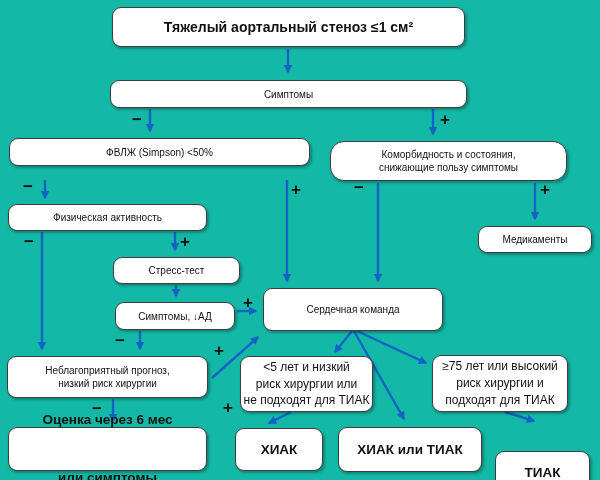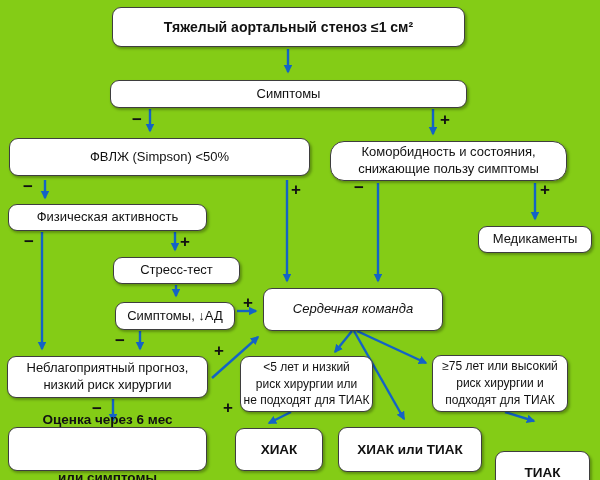--- a/index.html
+++ b/index.html
@@ -1,26 +1,26 @@
 <!DOCTYPE html>
 <html><head>
 <meta charset="utf-8">
 <style>
   html,body{margin:0;padding:0;background:#ffffff;}
   .stage{
-    position:relative;width:600px;height:480px;background:#84cc16;overflow:hidden;
+    position:relative;width:600px;height:480px;background:#14b8a6;overflow:hidden;
     font-family:"Liberation Sans", sans-serif;color:#111111;
   }
   .arrows{position:absolute;left:0;top:0;width:600px;height:480px;}
   .node{
     position:absolute;box-sizing:border-box;
     background:#ffffff;border:1.5px solid #3e3e3e;border-radius:9px;
     box-shadow:1.5px 2px 2.5px rgba(0,0,0,0.28);
     display:flex;flex-direction:column;align-items:center;justify-content:center;
-    text-align:center;font-size:13px;line-height:1.3;padding:1px 4px;
+    text-align:center;font-size:10px;line-height:1.3;padding:1px 4px;
   }
   .node.bold{font-weight:bold;font-size:13.5px;}
   .node.title{font-weight:bold;font-size:14px;}
   .node.small{font-size:12px;line-height:1.4;}
   .node span{display:block;white-space:nowrap;}
   .sign{
     position:absolute;transform:translate(-50%,-50%);
     font-size:17px;font-weight:700;color:#111111;line-height:1;
   }
 </style>
@@ -55,36 +55,36 @@
       <line x1="357" y1="331" x2="426" y2="363" marker-end="url(#arw)"></line>
       <line x1="291" y1="412" x2="269" y2="423" marker-end="url(#arw)"></line>
       <line x1="505" y1="412" x2="534" y2="421" marker-end="url(#arw)"></line>
     </g>
   </svg>
 
   <div class="node title" style="left:112px;top:7px;width:353px;height:40px;">Тяжелый аортальный стеноз ≤1 см²</div>
 
   <div class="node" style="left:110px;top:80px;width:357px;height:28px;">Симптомы</div>
 
-  <div class="node" style="left:9px;top:138px;width:301px;height:38px;text-align:right;">ФВЛЖ (Simpson) &lt;50%</div>
+  <div class="node" style="left:9px;top:138px;width:301px;height:28px;text-align:right;">ФВЛЖ (Simpson) &lt;50%</div>
 
   <div class="node" style="left:330px;top:141px;width:237px;height:40px;border-radius:14px;">
     <span>Коморбидность и состояния,</span>
     <span>снижающие пользу симптомы</span>
   </div>
 
   <div class="node" style="left:478px;top:226px;width:114px;height:27px;">Медикаменты</div>
 
   <div class="node" style="left:8px;top:204px;width:199px;height:27px;">Физическая активность</div>
 
   <div class="node" style="left:113px;top:257px;width:127px;height:27px;">Стресс-тест</div>
 
   <div class="node" style="left:115px;top:302px;width:120px;height:28px;">Симптомы, ↓АД</div>
 
-  <div class="node" style="left:263px;top:288px;width:180px;height:43px;font-style:italic;">Сердечная команда</div>
+  <div class="node" style="left:263px;top:288px;width:180px;height:43px;">Сердечная команда</div>
 
   <div class="node" style="left:7px;top:356px;width:201px;height:42px;">
     <span>Неблагоприятный прогноз,</span>
     <span>низкий риск хирургии</span>
   </div>
 
   <div class="node bold" style="left:8px;top:427px;width:199px;height:44px;gap:40px;">
     <span>Оценка через 6 мес</span>
     <span>или симптомы</span>
   </div>

